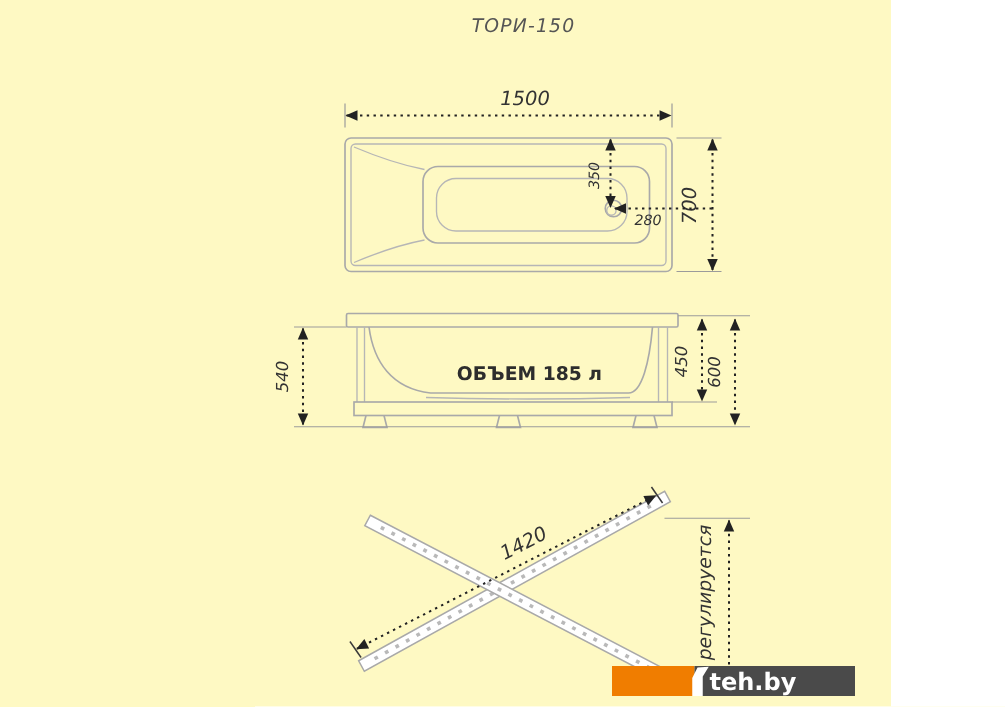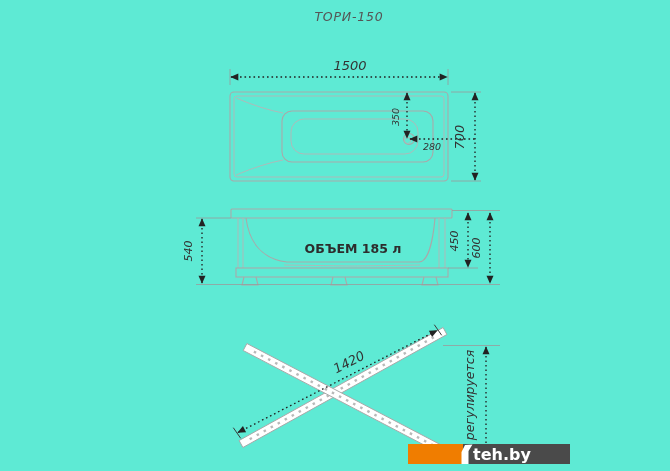--- a/index.html
+++ b/index.html
@@ -1,17 +1,17 @@
 <!DOCTYPE html>
 <html><head>
 <meta charset="utf-8">
 <style>
   html,body{margin:0;padding:0;background:#ffffff;}
   .stage{
-    position:relative;width:670px;height:471px;background:#5eead4;overflow:hidden;
+    position:relative;width:594px;height:471px;background:#fef9c3;overflow:hidden;
     font-family:"DejaVu Sans","Liberation Sans",sans-serif;
     text-decoration:underline;
   }
   svg{position:absolute;left:0;top:0;}
   
   .tub{stroke:#a9a9a9;fill:none;stroke-width:1.1;}
   .tub-thin{stroke:#b6b6b6;fill:none;stroke-width:0.9;}
   .rail{stroke:#a9a9a9;fill:#ffffff;stroke-width:1;}
   .holes{stroke:#b9b9b9;stroke-width:2.4;fill:none;stroke-dasharray:2.5 5.5;}
   .dim{stroke:#222222;stroke-width:1.35;fill:none;stroke-dasharray:1.6 2.9;}

